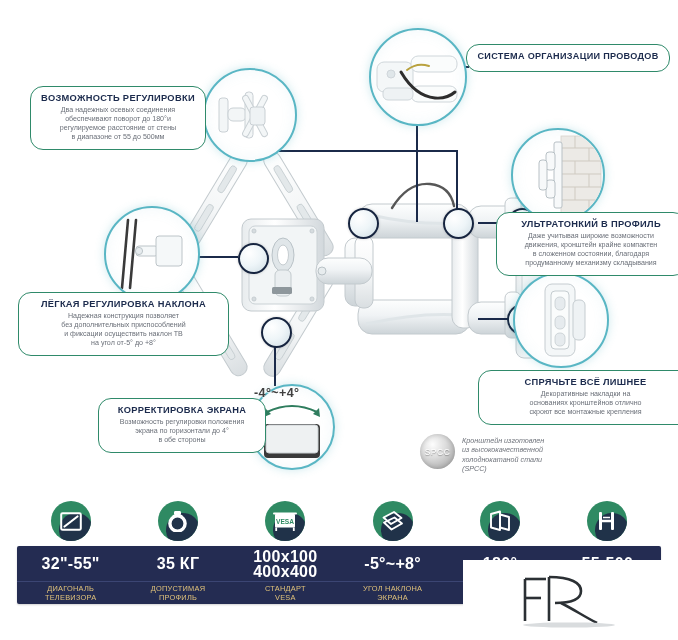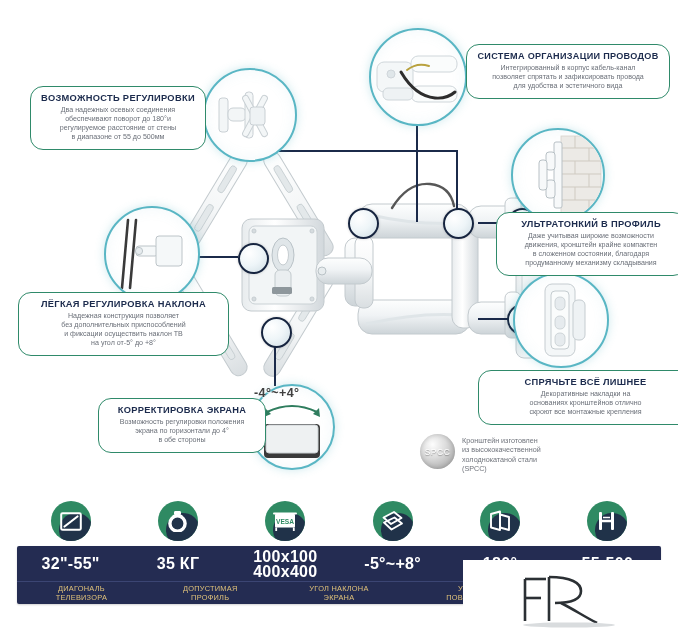--- a/index.html
+++ b/index.html
@@ -339,23 +339,20 @@
   <div class="callout" style="left:30px;top:86px;width:176px;">
     <div class="ttl">ВОЗМОЖНОСТЬ РЕГУЛИРОВКИ</div>
     <div class="bdy" style="white-space:pre-line;">Два надежных осевых соединения
 обеспечивают поворот  до 180°и
 регулируемое расстояние от стены
 в диапазоне от 55 до 500мм</div>
   </div>
 
   <div class="callout wide" style="left:466px;top:44px;width:204px;">
     <div class="ttl">СИСТЕМА ОРГАНИЗАЦИИ ПРОВОДОВ</div>
-    <div class="bdy" style="white-space:pre-line;">Интегрированный в корпус кабель-канал
-позволяет спрятать и зафиксировать провода
-для удобства и эстетичного вида</div>
   </div>
 
   <div class="callout" style="left:496px;top:212px;width:190px;">
     <div class="ttl">УЛЬТРАТОНКИЙ В ПРОФИЛЬ</div>
     <div class="bdy" style="white-space:pre-line;">Даже учитывая широкие возможности
 движения, кронштейн крайне компактен
 в сложенном состоянии, благодаря
 продуманному механизму складывания</div>
   </div>
 
@@ -378,21 +375,21 @@
     <div class="ttl">КОРРЕКТИРОВКА ЭКРАНА</div>
     <div class="bdy" style="white-space:pre-line;">Возможность регулировки положения
 экрана по горизонтали до 4°
 в обе стороны</div>
   </div>
 
   <div id="spcc-note">
     <div class="disc">
       <span>SPCC</span>
     </div>
-    <div class="txt" style="white-space:pre-line;">Кронштейн изготовлен
+    <div class="txt" style="white-space:pre-line;font-style:italic;">Кронштейн изготовлен
 из высококачественной
 холоднокатаной стали
 (SPCC)</div>
   </div>
 
   <div id="spec-strip">
 
     <div class="spec-icons">
       <div class="spec-icon-cell">
         <div class="spec-icon">
@@ -481,20 +478,24 @@
       <div class="spec-labels">
         <div class="spec-label-cell">
           <div class="spec-label">ДИАГОНАЛЬ
 ТЕЛЕВИЗОРА</div>
         </div>
         <div class="spec-label-cell">
           <div class="spec-label">ДОПУСТИМАЯ
 ПРОФИЛЬ</div>
         </div>
         <div class="spec-label-cell">
+          <div class="spec-label">СТАНДАРТ
+VESA</div>
+        </div>
+        <div class="spec-label-cell">
           <div class="spec-label">УГОЛ НАКЛОНА
 ЭКРАНА</div>
         </div>
         <div class="spec-label-cell">
           <div class="spec-label">УГОЛ
 ПОВОРОТА</div>
         </div>
         <div class="spec-label-cell">
           <div class="spec-label">РАССТОЯНИЕ
 ОТ СТЕНЫ</div>

